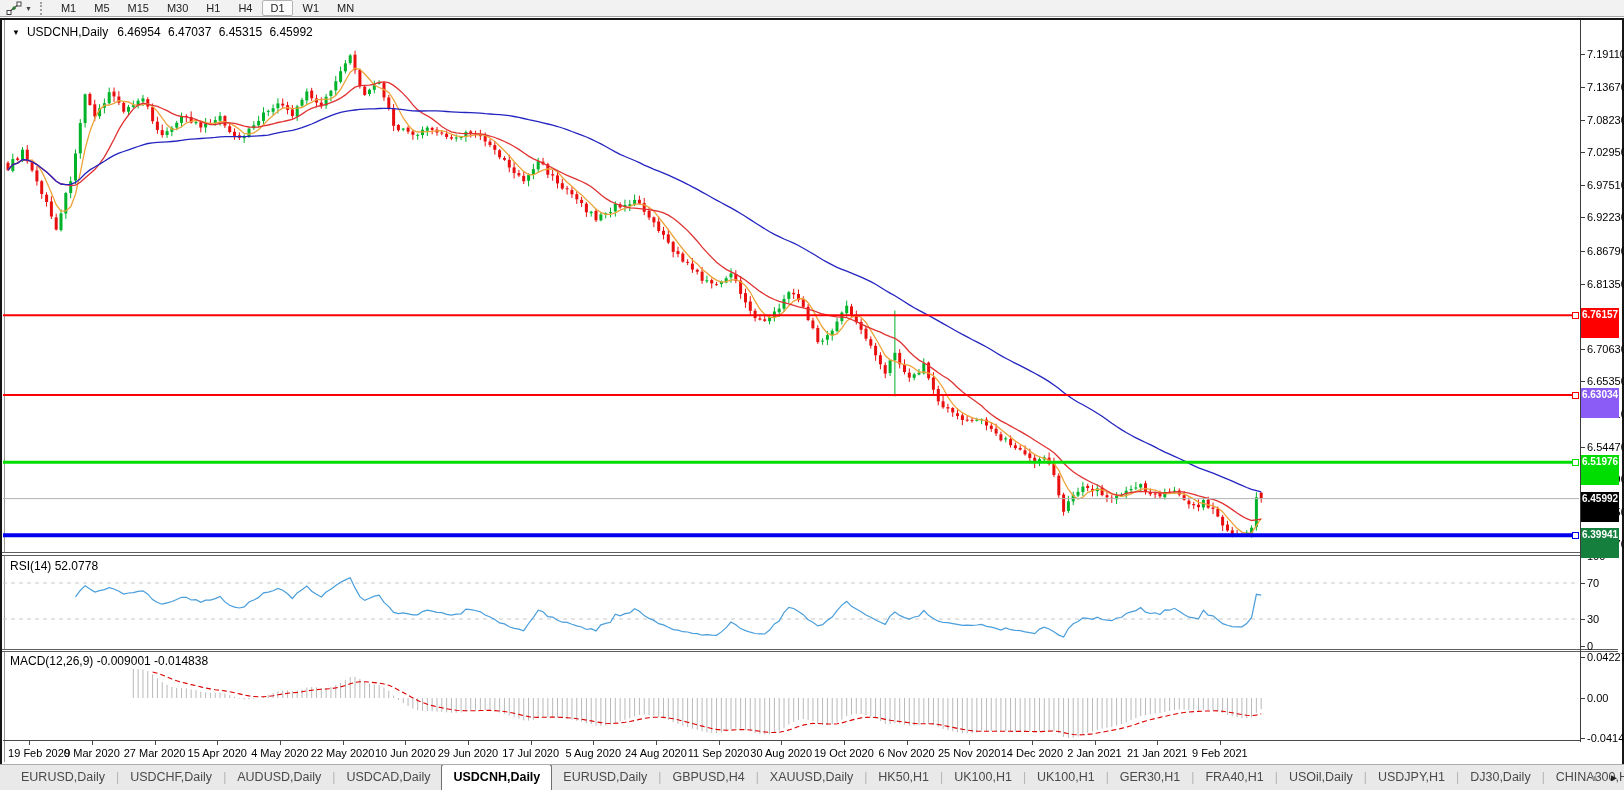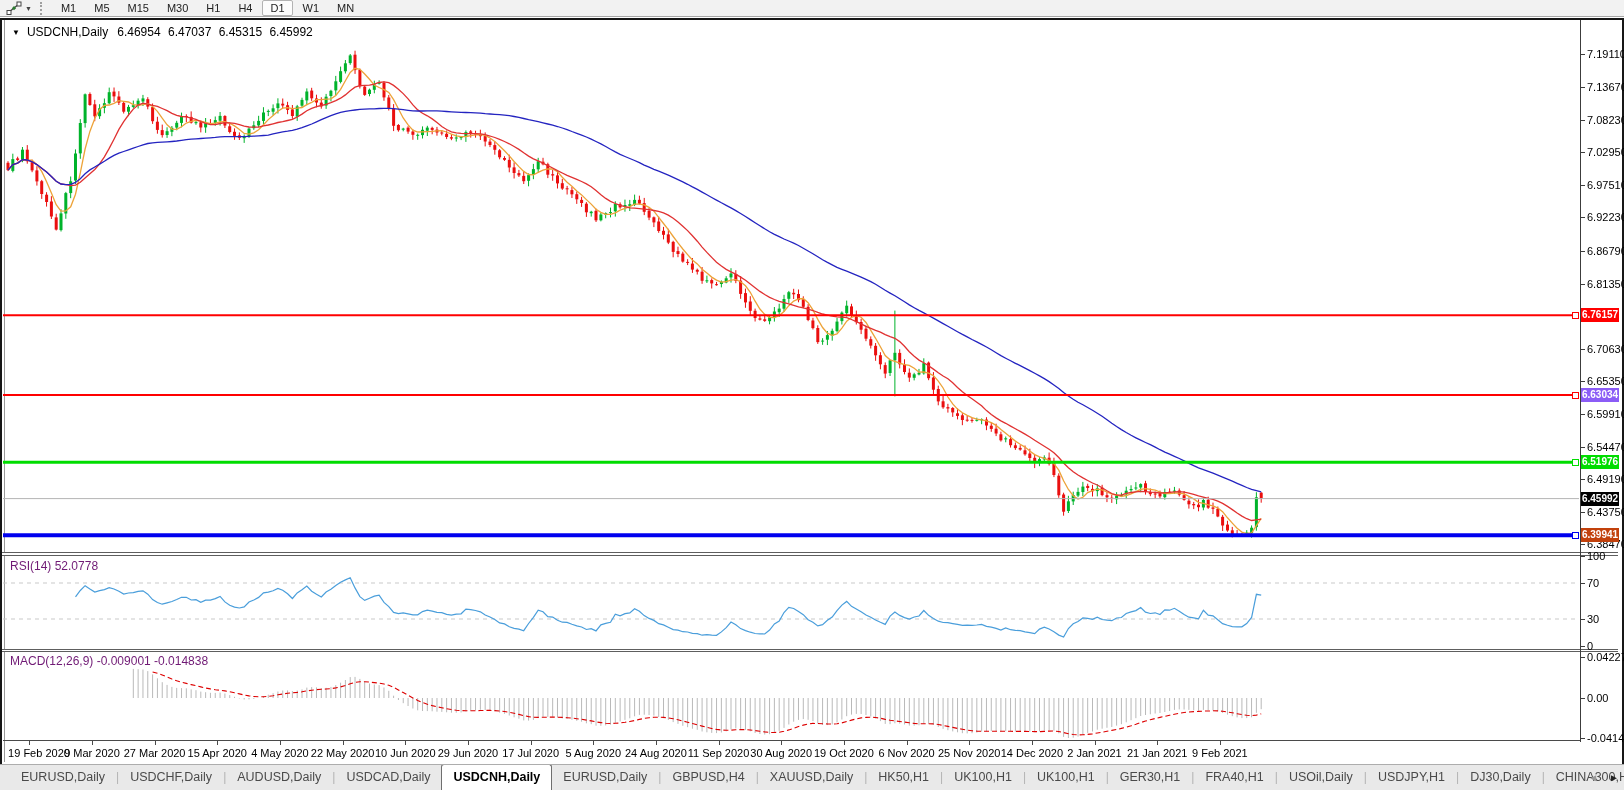--- a/index.html
+++ b/index.html
@@ -23,29 +23,29 @@
   #inner-left{position:absolute;left:2px;top:0;width:1px;height:742px;background:#9a9a9a;}
   #chart-title{position:absolute;left:10px;top:5px;font-size:12px;color:#000;display:flex;align-items:center;z-index:5;}
   #chart-title .title-caret{font-size:8px;margin-right:7px;}
   #chart-title .ohlc{margin-left:9px;word-spacing:4px;}
   #svg-main{position:absolute;left:1px;top:0;width:1576px;height:532px;}
   #svg-rsi{position:absolute;left:1px;top:536px;width:1576px;height:93px;}
   #svg-macd{position:absolute;left:1px;top:632px;width:1576px;height:88px;}
   .sep{position:absolute;left:0;width:1616px;background:#fff;border-top:1px solid #5e5e5e;border-bottom:1px solid #5e5e5e;box-sizing:border-box;}
   #sep1{top:532px;height:4px;}
   #sep2{top:629px;height:3px;}
-  .ind-label{position:absolute;left:8px;font-size:12px;color:#701a75;z-index:4;}
+  .ind-label{position:absolute;left:8px;font-size:12px;color:#000000;z-index:4;}
   #rsi-label{top:539px;}
   #macd-label{top:634px;}
 
   
   #axis-col{position:absolute;left:1578px;top:0;width:38px;height:722px;border-left:1px solid #3c3c3c;}
   .ytick{position:absolute;left:6px;font-size:11px;color:#000;white-space:nowrap;}
   .ydash{position:absolute;left:0;width:4px;height:1px;background:#3c3c3c;}
-  .ptag{position:absolute;left:0;width:38px;height:14px;font-size:10px;font-weight:bold;
+  .ptag{position:absolute;left:0;width:38px;height:30px;font-size:10px;font-weight:bold;
     text-align:center;line-height:14px;color:#fff;z-index:6;}
   .tagmark{position:absolute;width:5px;height:5px;background:#fff;z-index:6;border:1px solid #000;}
 
   
   #date-axis{position:absolute;left:1px;top:720px;width:1577px;height:22px;border-top:1px solid #4a4a4a;}
   .dtick{position:absolute;top:0;width:1px;height:4px;background:#4a4a4a;}
   .dlabel{position:absolute;top:6px;font-size:11px;color:#000;white-space:nowrap;transform:translateX(-50%);}
 
   
   #tabbar{position:absolute;left:0;top:764px;width:1624px;height:26px;background:#e9e9e9;
@@ -920,21 +920,21 @@
         <div class="ytick" style="top: 620px;">0</div>
         <div class="ydash" style="top: 637px;"></div>
         <div class="ytick" style="top: 631px;">0.042275</div>
         <div class="ydash" style="top: 678px;"></div>
         <div class="ytick" style="top: 672px;">0.00</div>
         <div class="ydash" style="top: 718px;"></div>
         <div class="ytick" style="top: 712px;">-0.04148</div>
         <div class="ptag" style="top: 288.154px; background: rgb(255, 0, 0);">6.76157</div>
         <div class="ptag" style="top: 367.942px; background: #8b5cf6;">6.63034</div>
         <div class="ptag" style="top: 435.175px; background: rgb(0, 221, 0);">6.51976</div>
-        <div class="ptag" style="top: 508.348px; background: #c2410c;">6.39941</div>
+        <div class="ptag" style="top: 508.348px; background: #15803d;">6.39941</div>
         <div class="ptag" style="top: 471.557px; background: rgb(0, 0, 0);">6.45992</div>
       </div>
     <div id="date-axis">
         <div class="dtick" style="left: 26.3px;"></div>
         <div class="dlabel" style="left: 36px;">19 Feb 2020</div>
         <div class="dtick" style="left: 88.96px;"></div>
         <div class="dlabel" style="left: 88.96px;">9 Mar 2020</div>
         <div class="dtick" style="left: 151.62px;"></div>
         <div class="dlabel" style="left: 151.62px;">27 Mar 2020</div>
         <div class="dtick" style="left: 214.28px;"></div>

